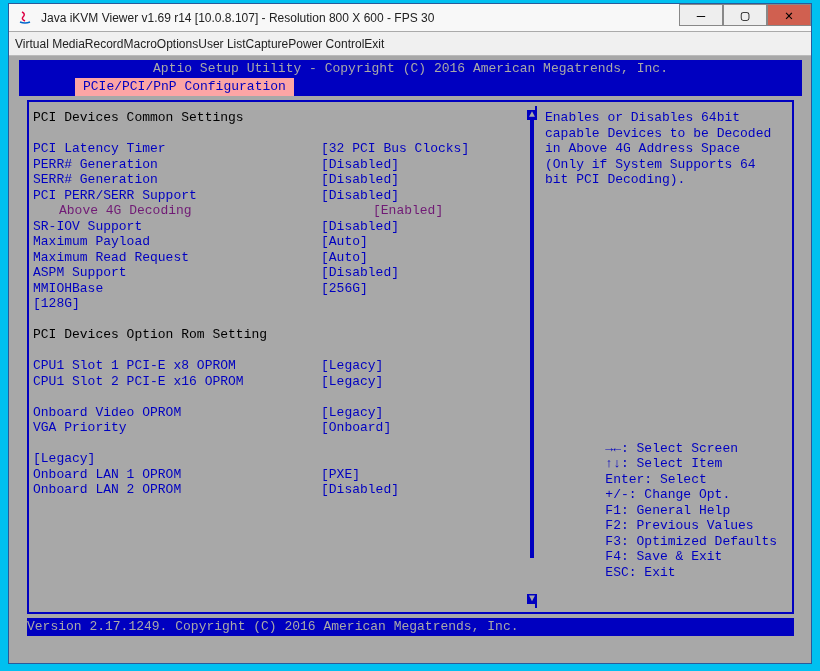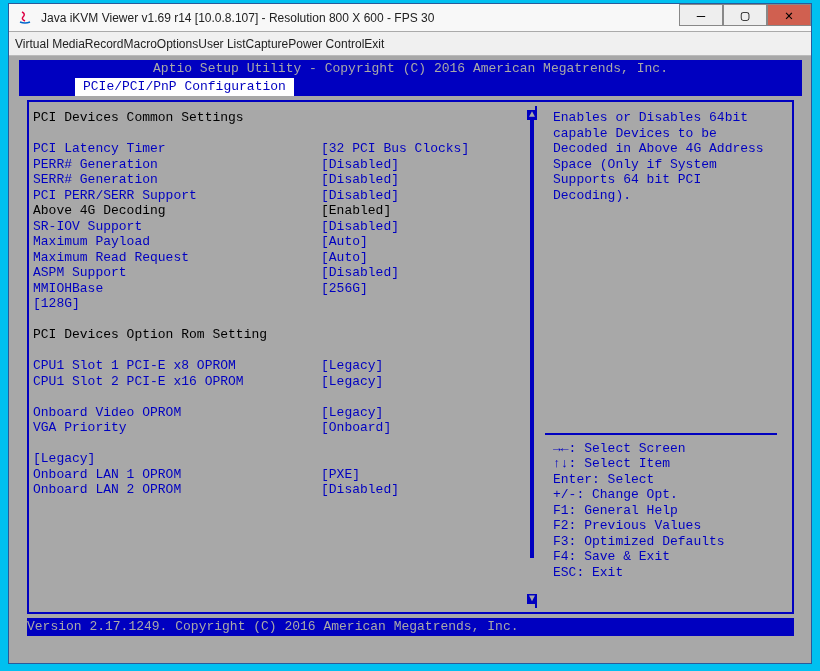--- a/index.html
+++ b/index.html
@@ -9,33 +9,33 @@
   .titlebar .java-icon { width: 20px; height: 20px; margin: 0 6px; display: flex; align-items: center; justify-content: center; }
   .titlebar .title-text { font-size: 12px; color: #222; flex: 1; }
   .winbtns { display: flex; height: 100%; }
   .winbtn { width: 44px; height: 22px; border: 1px solid #888; display: flex; align-items: center; justify-content: center; font-family: monospace; font-size: 14px; background: #eee; }
   .winbtn.close { background: #d06050; color: #000; }
   .menubar { height: 24px; background: #f0f0f0; border-bottom: 1px solid #bbb; display: flex; align-items: center; font-size: 12px; color: #222; padding: 0 6px; }
   .menubar span { cursor: default; }
   .bios { position: absolute; top: 56px; left: 10px; width: 783px; height: 598px; background: #a8a8a8; font-family: "Courier New", monospace; font-size: 13px; }
   .bios-header { background: #0000c0; color: #a8a8a8; height: 18px; line-height: 18px; text-align: center; }
   .bios-tabrow { background: #0000c0; height: 18px; display: flex; }
-  .bios-tab { background: #ffffff; color: #0000c0; padding: 0 8px; height: 18px; line-height: 18px; margin-left: 56px; }
+  .bios-tab { background: #fca5a5; color: #0000c0; padding: 0 8px; height: 18px; line-height: 18px; margin-left: 56px; }
   .bios-body { border: 2px solid #0000c0; margin: 4px 8px 4px 8px; height: 514px; display: flex; position: relative; padding: 4px 0; }
   .left-pane { width: 506px; padding: 4px 4px; position: relative; }
-  .right-pane { width: 250px; border-left: 2px solid #0000c0; padding: 4px 16px; display: flex; flex-direction: column; }
+  .right-pane { width: 250px; border-left: 2px solid #0000c0; padding: 4px 8px; display: flex; flex-direction: column; align-items: flex-end; }
   .scrollbar { position: absolute; right: -2px; top: 4px; bottom: 4px; width: 10px; background: #a8a8a8; }
   .scrollbar .arrow { width: 10px; height: 10px; background: #0000c0; color: #a8a8a8; font-size: 10px; line-height: 10px; text-align: center; }
   .scrollbar .track { width: 4px; margin: 0 3px; background: #0000c0; height: calc(100% - 56px); }
   .scrollbar .gap { height: 36px; }
   .row { display: flex; height: 15.5px; line-height: 15.5px; white-space: pre; }
   .lbl { width: 288px; color: #0000c0; }
   .val { color: #0000c0; }
   .hdr { color: #000; }
-  .sel .lbl, .sel .val { color: #000000; }
+  .sel .lbl, .sel .val { color: #701a75; margin-left: 26px; }
   .help-text { color: #0000c0; white-space: pre-wrap; line-height: 15.5px; flex: 0 0 auto; }
   .help-sep { border-top: 2px solid #0000c0; margin: 8px -8px 6px -8px; }
   .hint-block { color: #0000c0; line-height: 15.5px; white-space: pre; }
   .bios-footer { background: #0000c0; color: #a8a8a8; text-align: left; height: 18px; line-height: 18px; margin: 0 8px; }
   .spacer { flex: 1; }
 </style>
 </head>
 <body>
 
 <div class="window">

